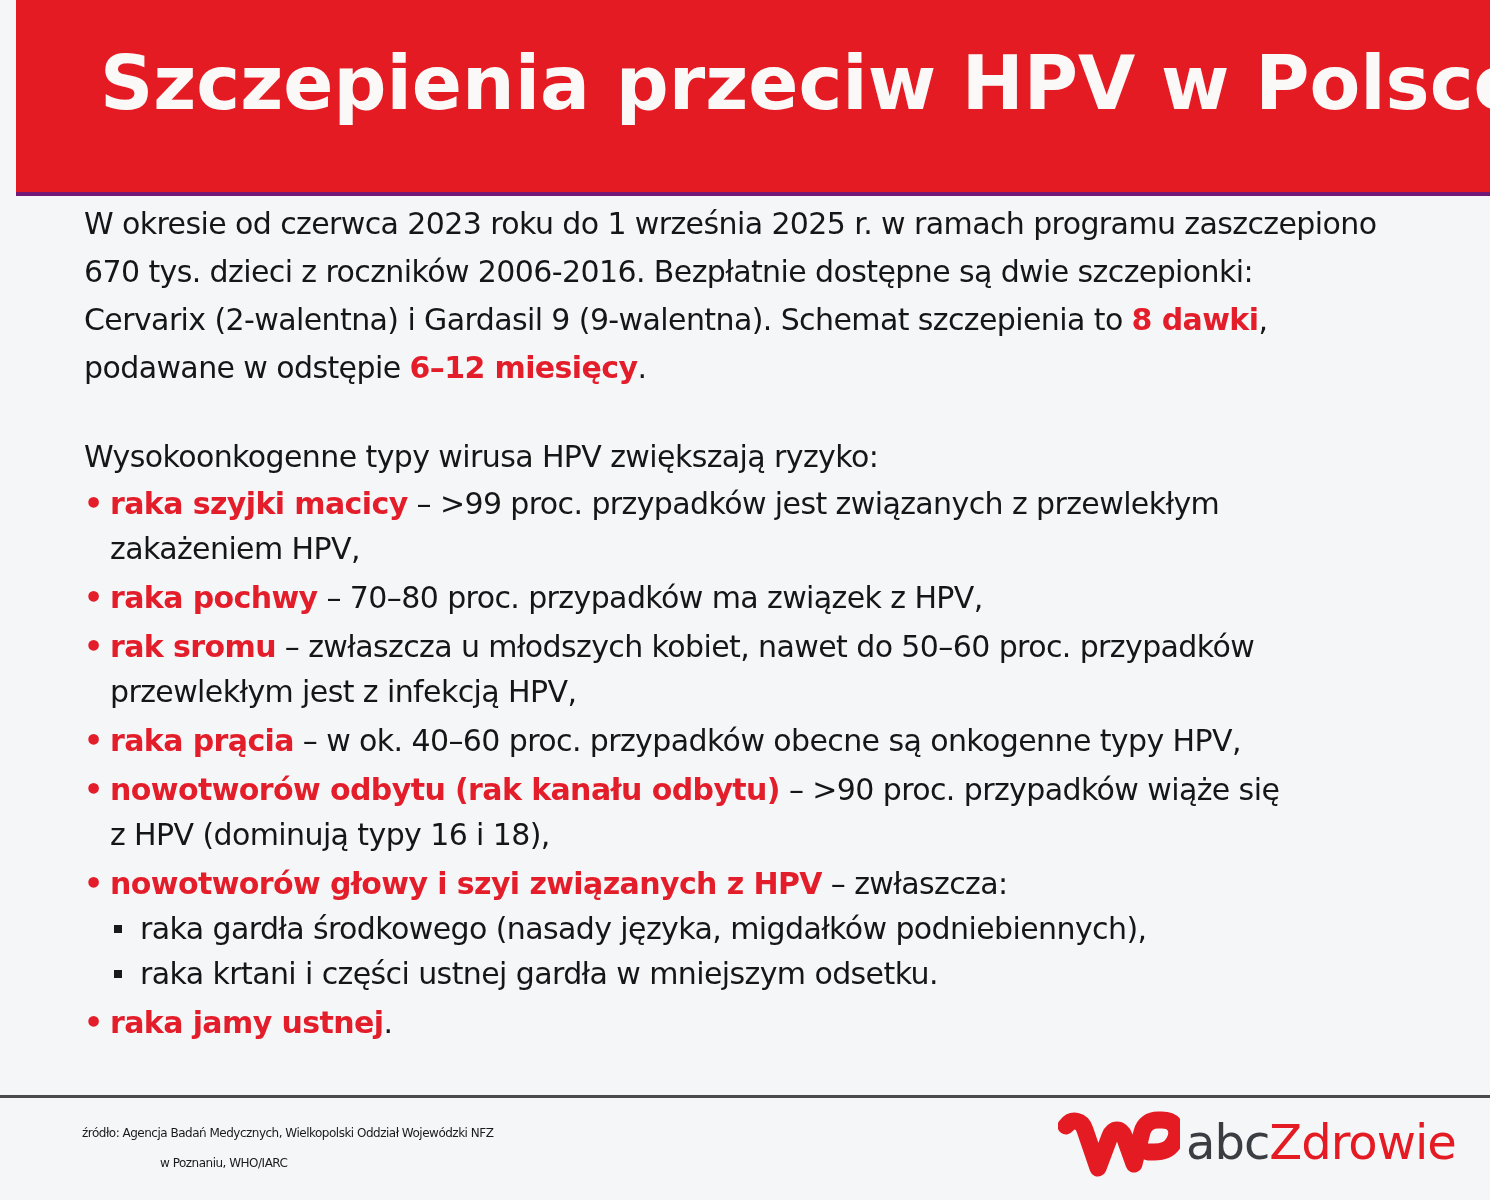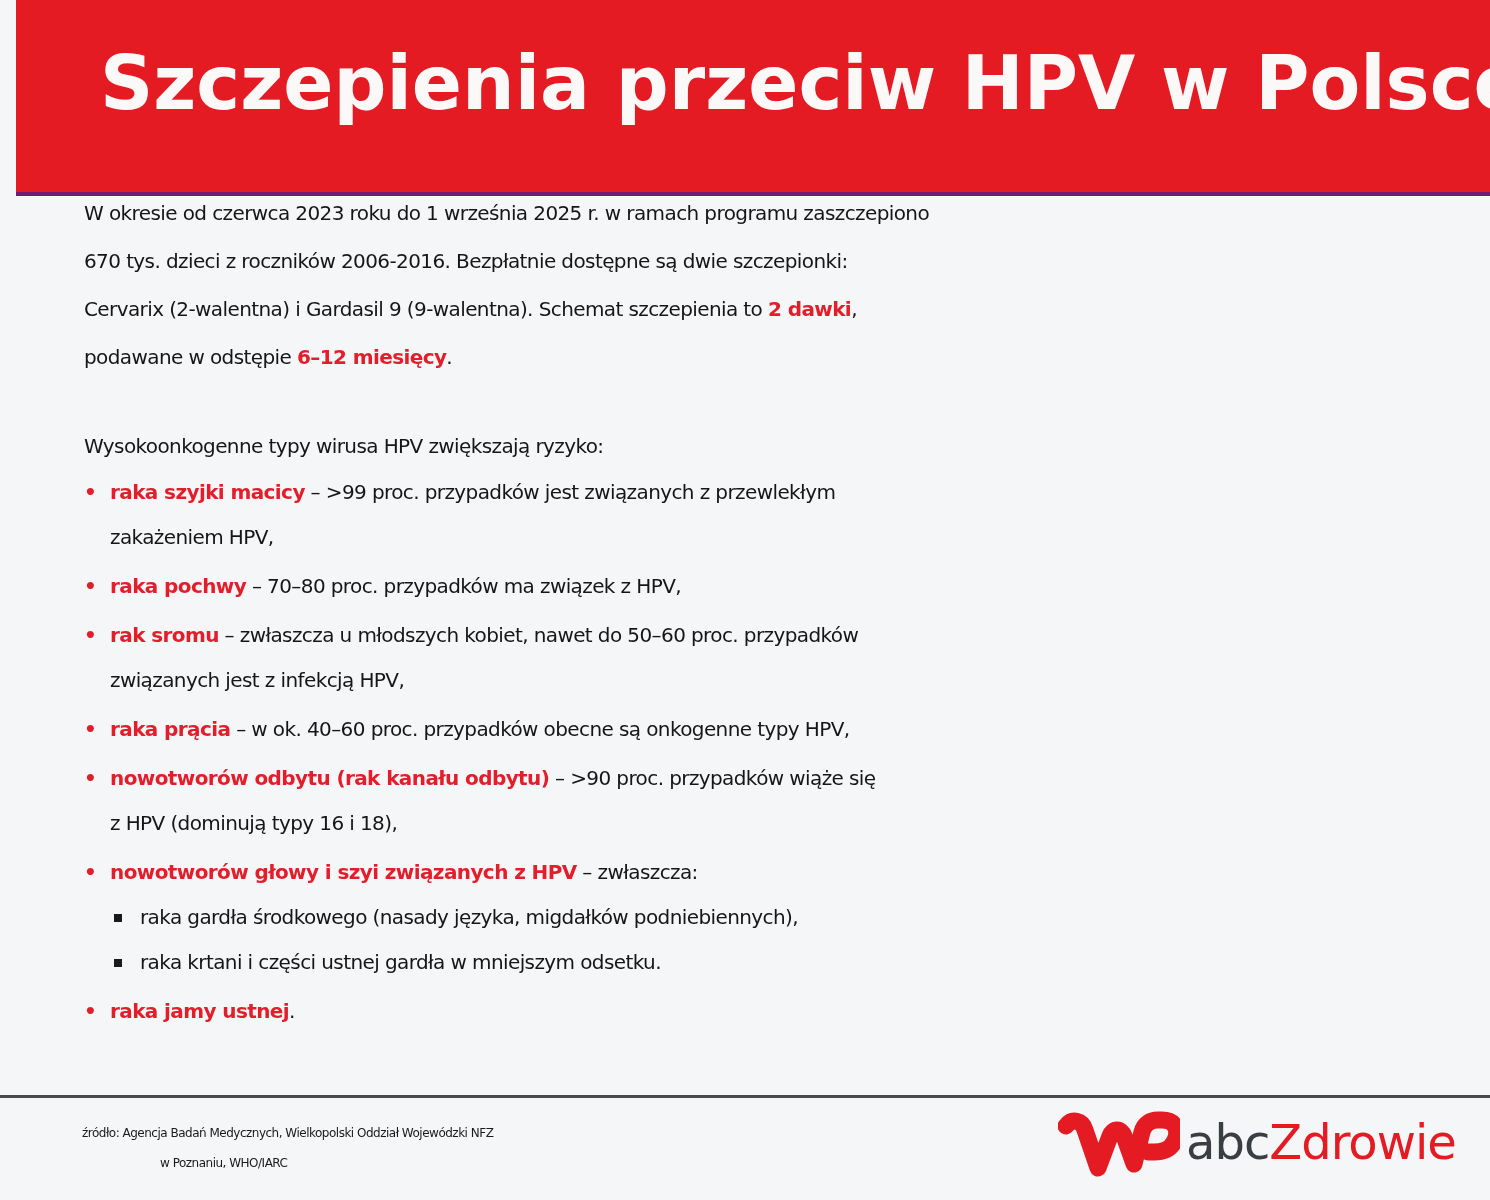--- a/index.html
+++ b/index.html
@@ -17,23 +17,23 @@
   .header h1 {
     position: absolute; left: 84px; top: 38px;
     font-family: "DejaVu Sans", sans-serif;
     font-weight: bold;
     font-size: 74px; line-height: 90px;
     color: #fbf8f8;
     letter-spacing: 0px;
     white-space: nowrap;
   }
   .content {
-    position: absolute; left: 84px; top: 189px; width: 1380px;
+    position: absolute; left: 84px; top: 200px; width: 1380px;
     font-family: "DejaVu Sans", sans-serif;
-    font-size: 20px;
+    font-size: 30px;
     color: #161616;
     letter-spacing: -0.6px;
   }
   .intro { line-height: 48px; }
   .intro .line { display: block; white-space: nowrap; height: 48px; }
   .red { color: #e31e2a; font-weight: 600; }
   .lead { margin-top: 41px; line-height: 48px; white-space: nowrap; }
   ul.main { list-style: none; margin-top: 0; }
   ul.main > li {
     position: relative; padding-left: 26px;
@@ -74,40 +74,40 @@
 <body>
 
 <div class="header">
   <h1>Szczepienia przeciw HPV w Polsce</h1>
 </div>
 
 <div class="content">
   <p class="intro">
     <span class="line">W okresie od czerwca 2023 roku do 1 września 2025 r. w ramach programu zaszczepiono</span>
     <span class="line">670 tys. dzieci z roczników 2006-2016. Bezpłatnie dostępne są dwie szczepionki:</span>
-    <span class="line"><span>Cervarix (2-walentna) i Gardasil 9 (9-walentna). Schemat szczepienia to </span><span class="red">2 dawki</span><span>,</span></span>
+    <span class="line"><span>Cervarix (2-walentna) i Gardasil 9 (9-walentna). Schemat szczepienia to </span><span class="red">8 dawki</span><span>,</span></span>
     <span class="line"><span>podawane w odstępie </span><span class="red">6–12 miesięcy</span><span>.</span></span>
   </p>
 
   <p class="lead">Wysokoonkogenne typy wirusa HPV zwiększają ryzyko:</p>
 
   <ul class="main">
     <li>
       <span class="bullet">•</span>
       <span class="l"><span class="red">raka szyjki macicy</span><span> – &gt;99 proc. przypadków jest związanych z przewlekłym</span></span>
       <span class="l">zakażeniem HPV,</span>
     </li>
     <li>
       <span class="bullet">•</span>
       <span class="l"><span class="red">raka pochwy</span><span> – 70–80 proc. przypadków ma związek z HPV,</span></span>
     </li>
     <li>
       <span class="bullet">•</span>
       <span class="l"><span class="red">rak sromu</span><span> – zwłaszcza u młodszych kobiet, nawet do 50–60 proc. przypadków</span></span>
-      <span class="l">związanych jest z infekcją HPV,</span>
+      <span class="l">przewlekłym jest z infekcją HPV,</span>
     </li>
     <li>
       <span class="bullet">•</span>
       <span class="l"><span class="red">raka prącia</span><span> – w ok. 40–60 proc. przypadków obecne są onkogenne typy HPV,</span></span>
     </li>
     <li>
       <span class="bullet">•</span>
       <span class="l"><span class="red">nowotworów odbytu (rak kanału odbytu)</span><span> – &gt;90 proc. przypadków wiąże się</span></span>
       <span class="l">z HPV (dominują typy 16 i 18),</span>
     </li>

